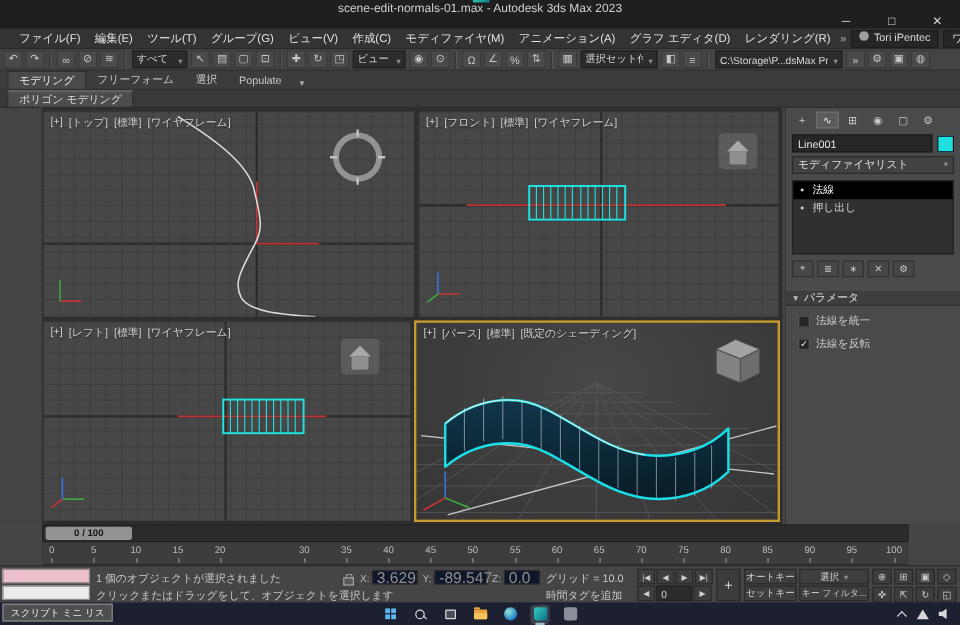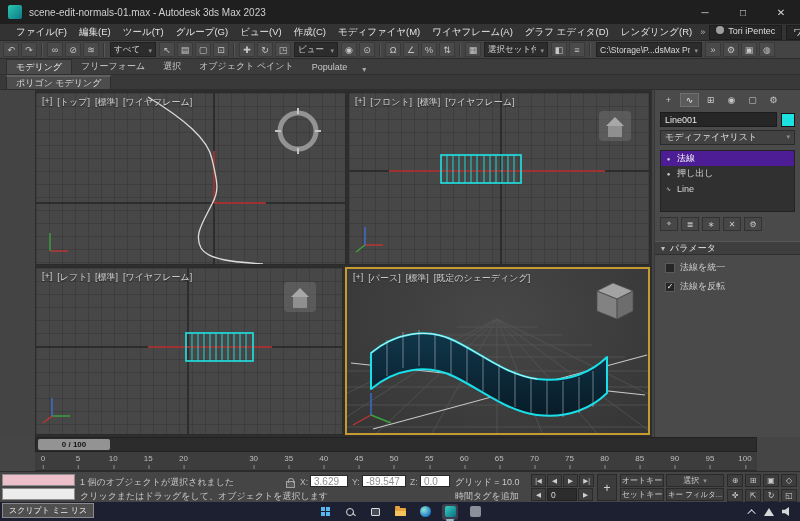--- a/index.html
+++ b/index.html
@@ -1,21 +1,21 @@
 <!DOCTYPE html>
 <html><head>
 <meta charset="utf-8">
 <style>
   * { margin:0; padding:0; box-sizing:border-box; }
   html,body { width:800px; height:521px; overflow:hidden; background:#333; }
   body { font-family:"Liberation Sans","DejaVu Sans",sans-serif; }
   #app { position:relative; width:800px; height:521px; background:#454545; color:#ddd; font-size:10px; }
 
   
-  .titlebar { position:absolute; left:0; top:0; width:800px; height:24px; background:#1f1f1f; display:flex; align-items:center; }
+  .titlebar { position:absolute; left:0; top:0; width:800px; height:24px; background:#1f1f1f; display:flex; align-items:center;flex-direction:column; }
   .app-icon { width:14px; height:14px; margin:0 7px 0 8px; border-radius:2px; background:linear-gradient(135deg,#2cc7ae,#0c7a88); }
   .win-title { font-size:10px; color:#cfcfcf; }
   .wincontrols { margin-left:auto; display:flex; height:100%; }
   .winbtn { width:38px; height:100%; display:flex; align-items:center; justify-content:center; color:#d8d8d8; font-size:10px; }
 
   
   .menubar { position:absolute; left:0; top:24px; width:800px; height:17px; background:#333333; border-bottom:1px solid #282828; display:flex; align-items:center; padding:0 4px 0 10px; }
   .menu-items { display:flex; align-items:center; }
   .menu-item { padding:0 6px; font-size:9.5px; color:#e2e2e2; white-space:nowrap; }
   .menu-overflow { color:#b5b5b5; margin-left:2px; font-size:9px; }
@@ -58,21 +58,21 @@
   .cmdpanel { position:absolute; left:654px; top:0; width:146px; height:347px; background:#4a4a4a; border-left:1px solid #383838; }
   .cp-tabs { display:flex; gap:2px; padding:3px 4px 2px 4px; }
   .cp-tab { width:19px; height:14px; display:flex; align-items:center; justify-content:center; font-size:9px; color:#c9c9c9; }
   .cp-tab.active { background:#5b5b5b; border:1px solid #707070; color:#f0f0f0; }
   .cp-name-row { display:flex; align-items:center; margin:3px 5px; }
   .cp-name { flex:1; height:15px; background:#262626; border:1px solid #1b1b1b; color:#e8e8e8; font-size:9px; display:flex; align-items:center; padding:0 4px; }
   .cp-swatch { width:14px; height:14px; margin-left:4px; border:1px solid #141414; background:#1ee1e1; }
   .cp-modlist { margin:0 5px; height:15px; background:#424242; border:1px solid #2b2b2b; display:flex; align-items:flex-start; justify-content:space-between; padding:0 4px; font-size:9px; color:#e0e0e0; }
   .cp-stack { margin:5px 5px 3px 5px; height:62px; background:#303030; border:1px solid #232323; overflow:hidden; }
   .stack-row { height:15px; display:flex; align-items:center; padding:0 3px; font-size:9px; color:#d6d6d6; gap:4px; }
-  .stack-row.selected { background:#4c1d95; color:#ffffff; }
+  .stack-row.selected { background:#000000; color:#ffffff; }
   .stack-ico { width:9px; font-size:6px; color:#d0d0d0; text-align:center; }
   .cp-stacktools { display:flex; gap:3px; margin:0 5px; padding:2px 0 2px 0; }
   .cp-tool { width:18px; height:14px; background:#474747; border:1px solid #323232; display:flex; align-items:center; justify-content:center; font-size:8px; color:#c9c9c9; }
   .cp-rollout-h { margin-top:8px; height:14px; background:#3e3e3e; border-top:1px solid #565656; border-bottom:1px solid #2e2e2e; display:flex; align-items:center; padding:0 6px; font-size:9px; color:#e2e2e2; gap:5px; }
   .arrow-ico::after { content:"▾"; font-size:8px; color:#bdbdbd; }
   .cp-body { padding:6px 10px; display:flex; flex-direction:column; gap:6px; }
   .chk-row { display:flex; align-items:center; gap:5px; font-size:9px; color:#cfcfcf; }
   .chk { width:10px; height:10px; background:#262626; border:1px solid #5a5a5a; display:flex; align-items:center; justify-content:center; font-size:8px; color:#eaeaea; line-height:1; }
   .chk.checked::after { content:"✓"; }
 
@@ -84,21 +84,21 @@
   .tick::after { content:""; position:absolute; left:50%; top:11px; width:1px; height:4px; background:#8d8d8d; }
 
   
   .statusbar { position:absolute; left:0; top:471px; width:800px; height:31px; background:#454545; border-top:1px solid #2b2b2b; font-size:9px; color:#c8c8c8; }
   .sb-abs { position:absolute; white-space:nowrap; }
   .listener-pink { position:absolute; left:2px; top:2px; width:73px; height:12px; background:#edbfca; border:1px solid #8d8d8d; }
   .listener-white { position:absolute; left:2px; top:16px; width:73px; height:12px; background:#ececec; border:1px solid #8d8d8d; }
   .lock { position:absolute; left:286px; top:9px; width:9px; height:7px; border:1px solid #a2a2a2; background:#585858; }
   .lock::before { content:""; position:absolute; left:1px; top:-4px; width:4px; height:4px; border:1px solid #a2a2a2; border-bottom:none; border-radius:50% 50% 0 0; }
   .sb-label { color:#b8b8b8; font-size:8.5px; }
-  .sb-field { position:absolute; height:12px; background:#ffffff; border:1px solid #282828; color:#8f8f8f; font-size:10px; display:flex; align-items:center; padding:0 3px; }
+  .sb-field { position:absolute; height:12px; background:#0f172a; border:1px solid #282828; color:#8f8f8f; font-size:13px; display:flex; align-items:center; padding:0 3px; }
   .pb-row { position:absolute; display:flex; gap:1px; }
   .pb-btn { width:15px; height:13px; background:#3e3e3e; border:1px solid #2b2b2b; color:#cfcfcf; font-size:6.5px; display:flex; align-items:center; justify-content:center; }
   .pb-field { width:30px; height:13px; background:#2c2c2c; border:1px solid #222222; color:#d8d8d8; font-size:8.5px; display:flex; align-items:center; padding:0 3px; }
   .setkeys { position:absolute; left:597px; top:2px; width:20px; height:27px; background:#3c3c3c; border:1px solid #2a2a2a; display:flex; align-items:center; justify-content:center; color:#d5d5d5; font-size:12px; }
   .setkeys::after { content:"+"; }
   .sb-btn { position:absolute; height:13px; background:#3e3e3e; border:1px solid #2a2a2a; color:#cfcfcf; font-size:8px; display:flex; align-items:center; justify-content:center; white-space:nowrap; }
   .nav-grid { position:absolute; left:727px; top:2px; width:72px; display:flex; flex-wrap:wrap; gap:2px; }
   .nav-btn { width:16px; height:13px; background:#3d3d3d; border:1px solid #2a2a2a; color:#c9c9c9; font-size:8px; display:flex; align-items:center; justify-content:center; }
 
   
@@ -144,21 +144,21 @@
 
   <div class="menubar">
     <div class="menu-items">
         <span class="menu-item">ファイル(F)</span>
         <span class="menu-item">編集(E)</span>
         <span class="menu-item">ツール(T)</span>
         <span class="menu-item">グループ(G)</span>
         <span class="menu-item">ビュー(V)</span>
         <span class="menu-item">作成(C)</span>
         <span class="menu-item">モディファイヤ(M)</span>
-        <span class="menu-item">ワイヤフレーム(A)</span>
+        <span class="menu-item">アニメーション(A)</span>
         <span class="menu-item">グラフ エディタ(D)</span>
         <span class="menu-item">レンダリング(R)</span>
       </div>
     <span class="menu-overflow">»</span>
     <div class="mb-spacer"></div>
     <div class="user-chip">
       <span class="user-ico"></span>
       <span>Tori iPentec</span>
     </div>
     <div class="ws-chip">
@@ -216,21 +216,20 @@
       <div class="tcell">⚙</div>
       <div class="tcell">▣</div>
       <div class="tcell">◍</div>
     </div>
 
   <div class="ribbontabs">
     <div style="display:flex;">
         <div class="rtab active">モデリング</div>
         <div class="rtab">フリーフォーム</div>
         <div class="rtab">選択</div>
-        <div class="rtab">オブジェクト ペイント</div>
         <div class="rtab">Populate</div>
       </div>
     <span class="rtab-arrow">▾</span>
   </div>
   <div class="subtabrow">
     <div class="subtab">ポリゴン モデリング</div>
   </div>
 
   <div class="workarea">
     <div class="vp-zone">
@@ -407,24 +406,20 @@
       </div>
       <div class="cp-stack">
           <div class="stack-row selected">
             <span class="stack-ico">●</span>
             <span class="stack-name">法線</span>
           </div>
           <div class="stack-row">
             <span class="stack-ico">●</span>
             <span class="stack-name">押し出し</span>
           </div>
-          <div class="stack-row">
-            <span class="stack-ico">∿</span>
-            <span class="stack-name">Line</span>
-          </div>
         </div>
       <div class="cp-stacktools">
           <div class="cp-tool">⌖</div>
           <div class="cp-tool">≣</div>
           <div class="cp-tool">∗</div>
           <div class="cp-tool">✕</div>
           <div class="cp-tool">⚙</div>
         </div>
       <div class="cp-rollout-h">
         <span class="arrow-ico"></span>

